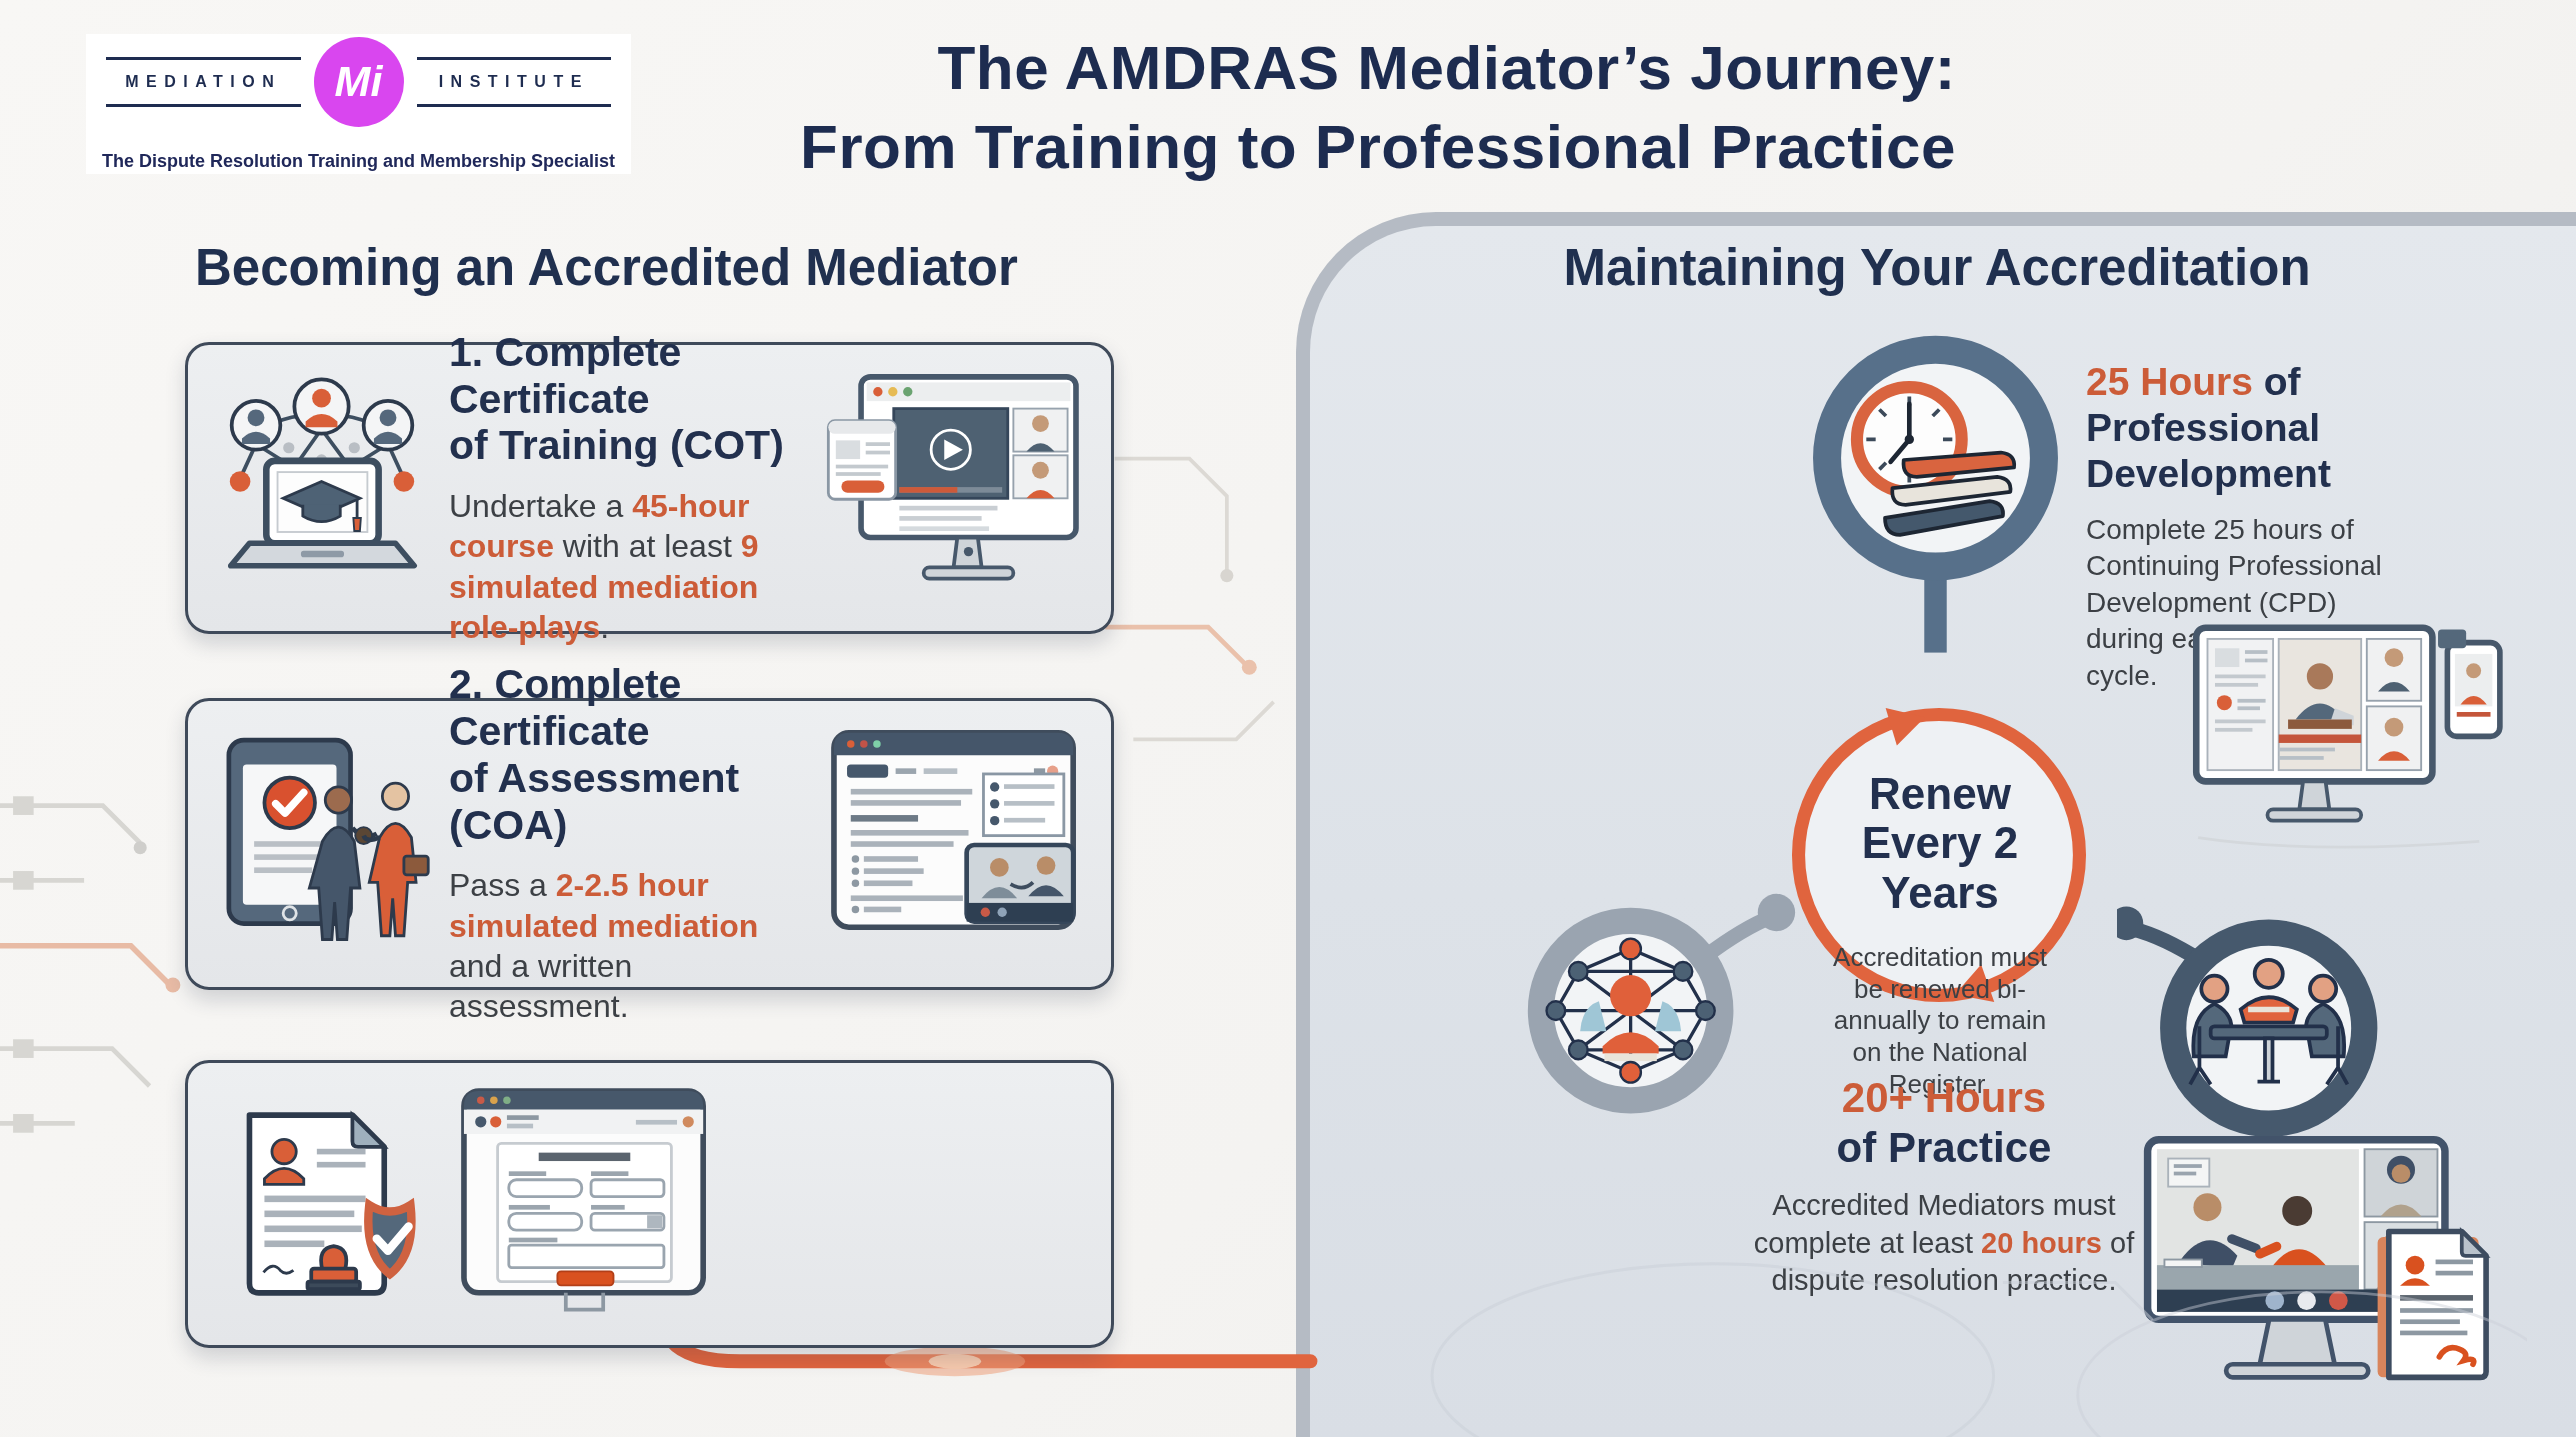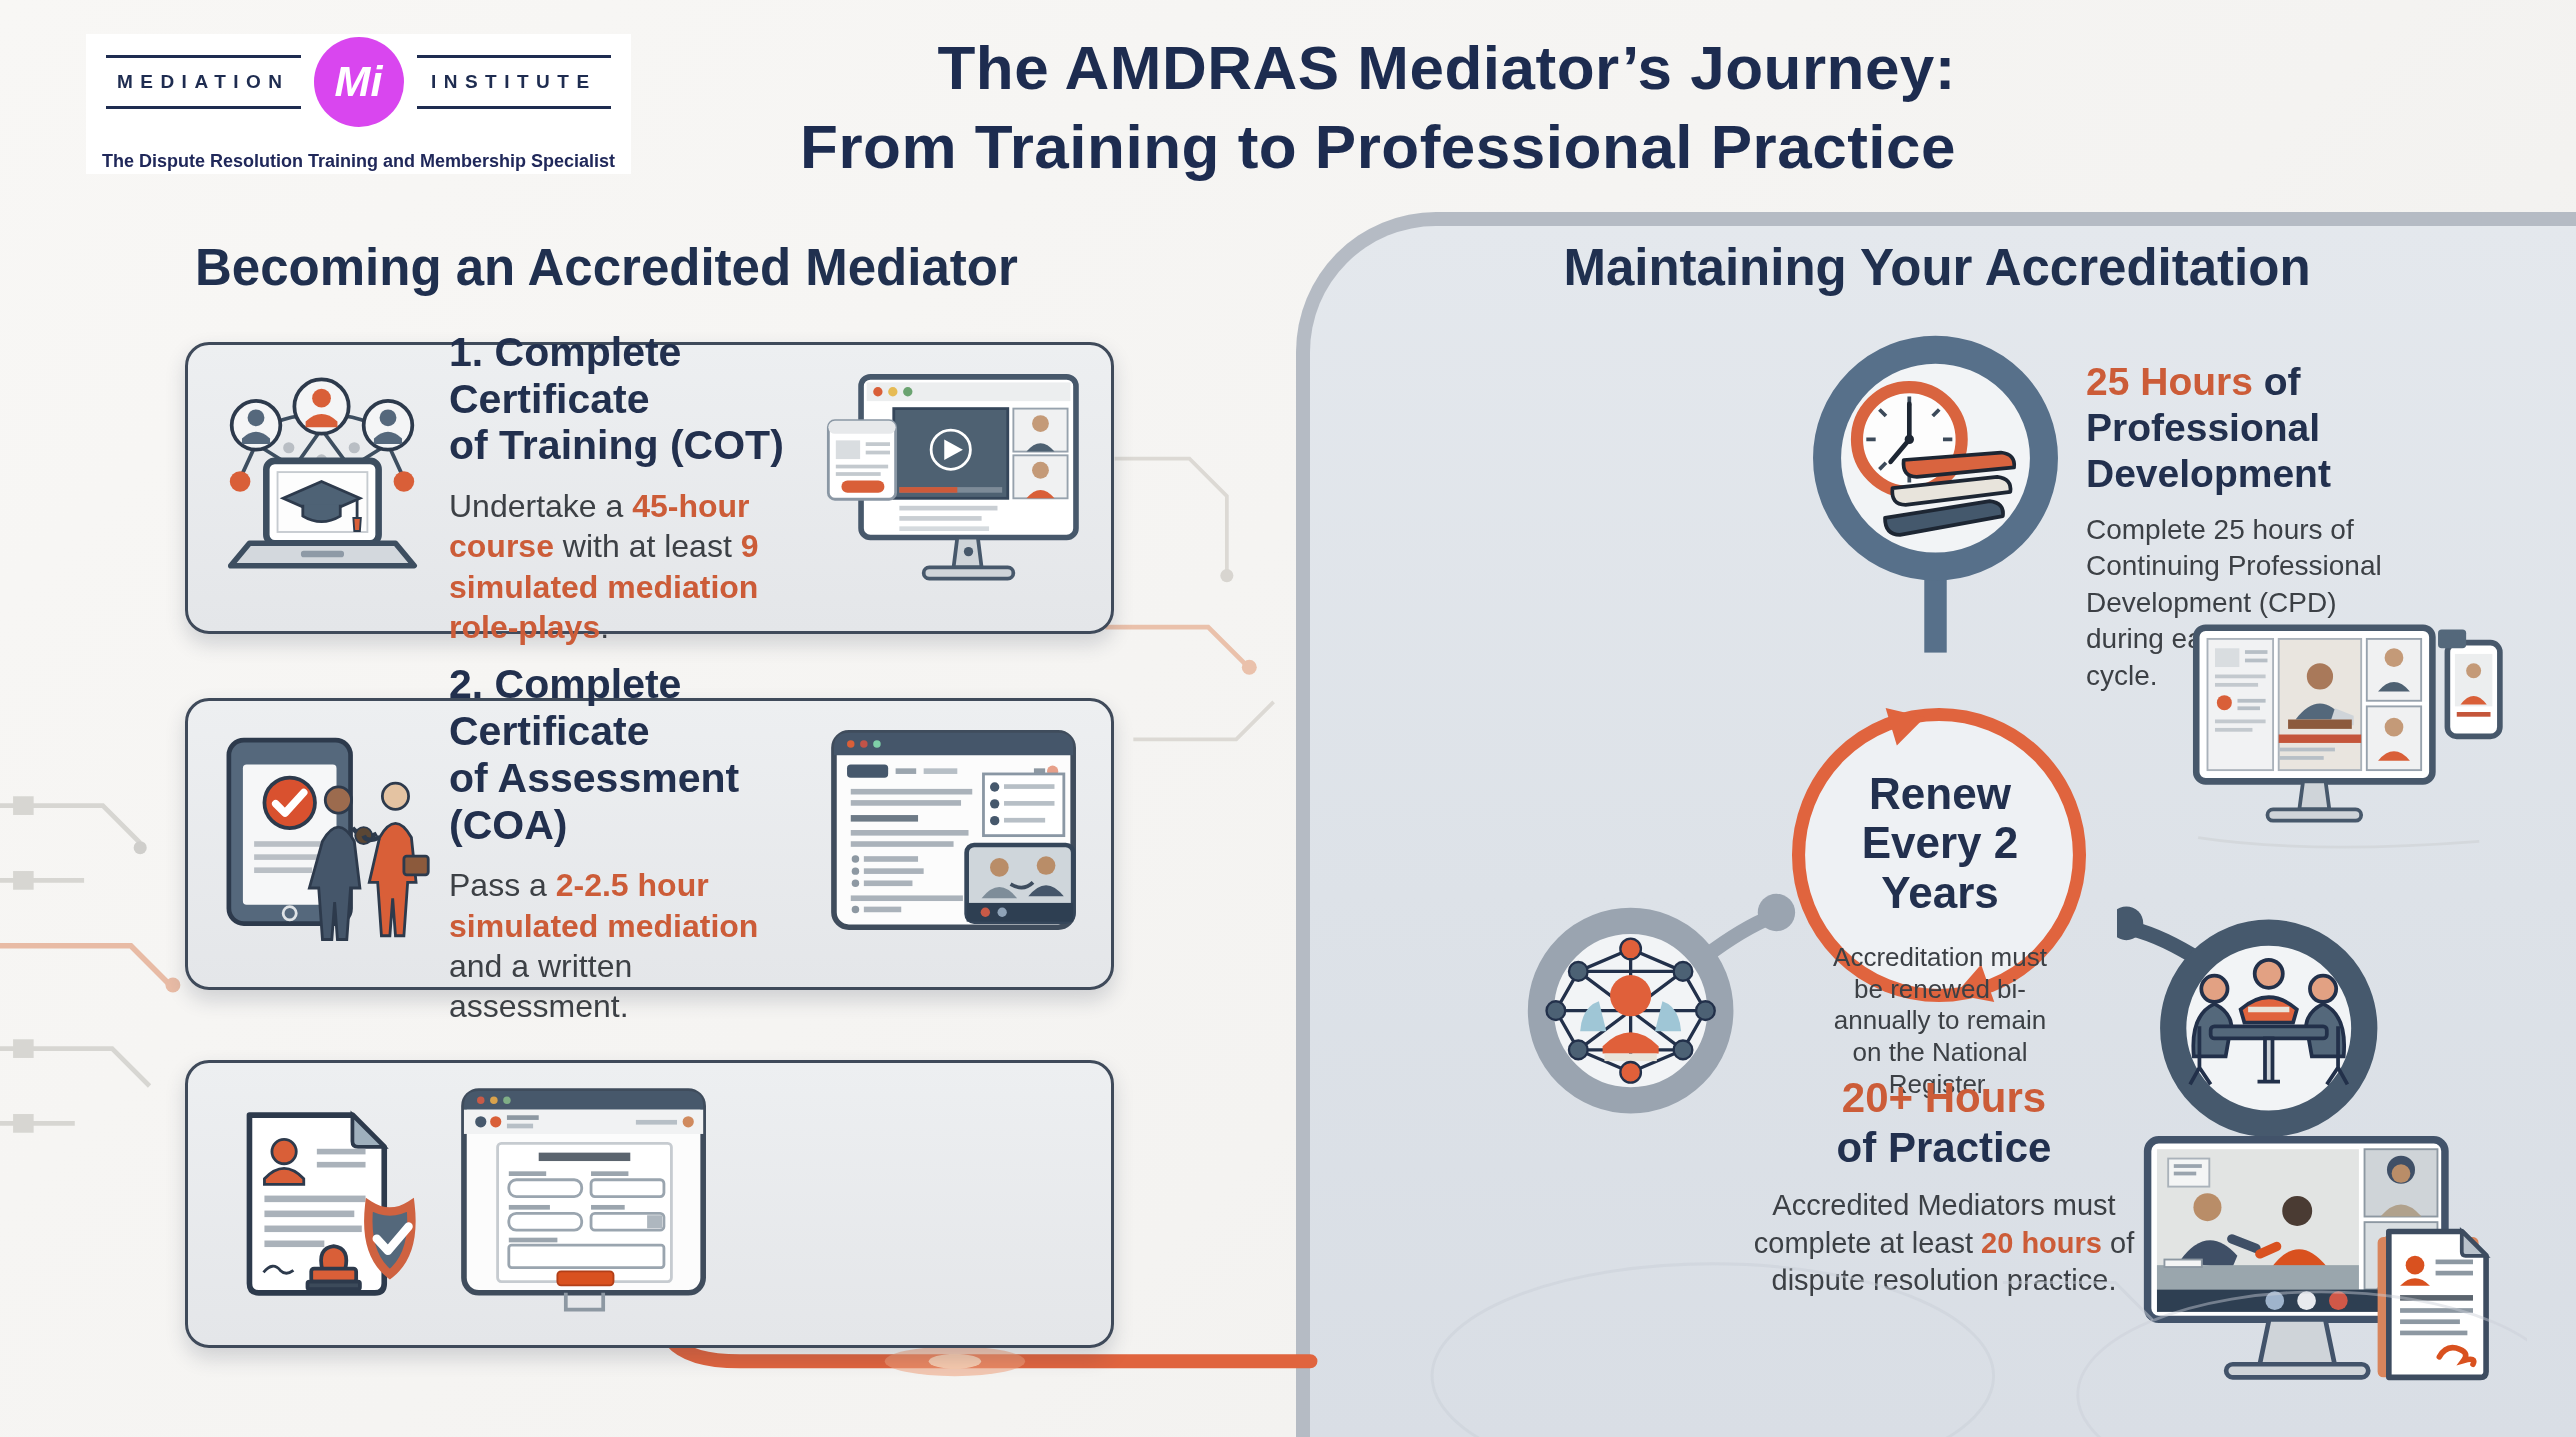--- a/index.html
+++ b/index.html
@@ -11,21 +11,21 @@
     position:relative;width:2576px;height:1438px;overflow:hidden;
     background:linear-gradient(135deg,#f8f7f5 0%,#f4f3f1 60%,#efeeec 100%);
     font-family:"Liberation Sans",sans-serif;color:var(--navy);
   }
   .abs{position:absolute;}
   
   .logo-box{left:86px;top:34px;width:545px;height:140px;background:#ffffff;
     display:flex;align-items:center;justify-content:center;flex-direction:column;}
   .logo-row{display:flex;align-items:center;gap:13px;width:505px;}
   .logo-word{flex:1;border-top:3.7px solid var(--navy);border-bottom:3.7px solid var(--navy);
-    padding:13px 0;text-align:center;font-weight:700;font-size:19px;letter-spacing:7.5px;color:var(--navy);}
+    padding:13px 0;text-align:center;font-weight:700;font-size:16px;letter-spacing:7.5px;color:var(--navy);}
   .monogram{width:90px;height:90px;border-radius:50%;background:#d946ef;color:#fff;
     display:flex;align-items:center;justify-content:center;font-size:43px;font-weight:700;font-style:italic;flex:0 0 auto;}
   .tagline{margin-top:24px;font-size:18px;font-weight:700;color:#20285a;}
   .main-title{left:646px;top:28px;width:1310px;text-align:right;
     font-size:62px;font-weight:700;line-height:1.28;color:#1d2c50;letter-spacing:0.5px;}
   
   .sec-head{font-size:51px;font-weight:700;color:#20304f;}
   .left-head{left:195px;top:238px;width:899px;}
   .right-head{left:1516px;top:238px;width:842px;text-align:center;}
   

